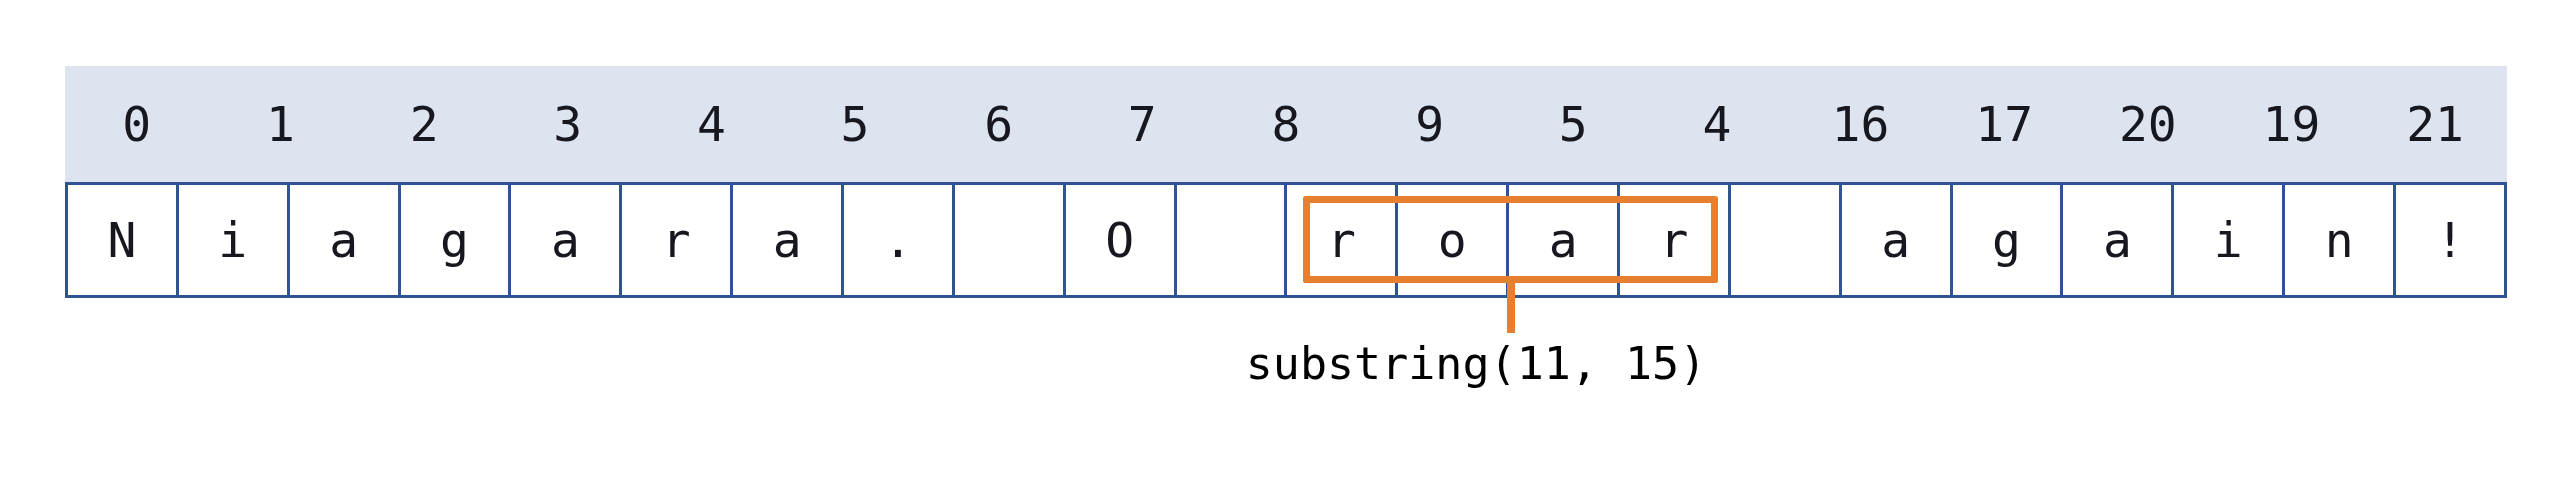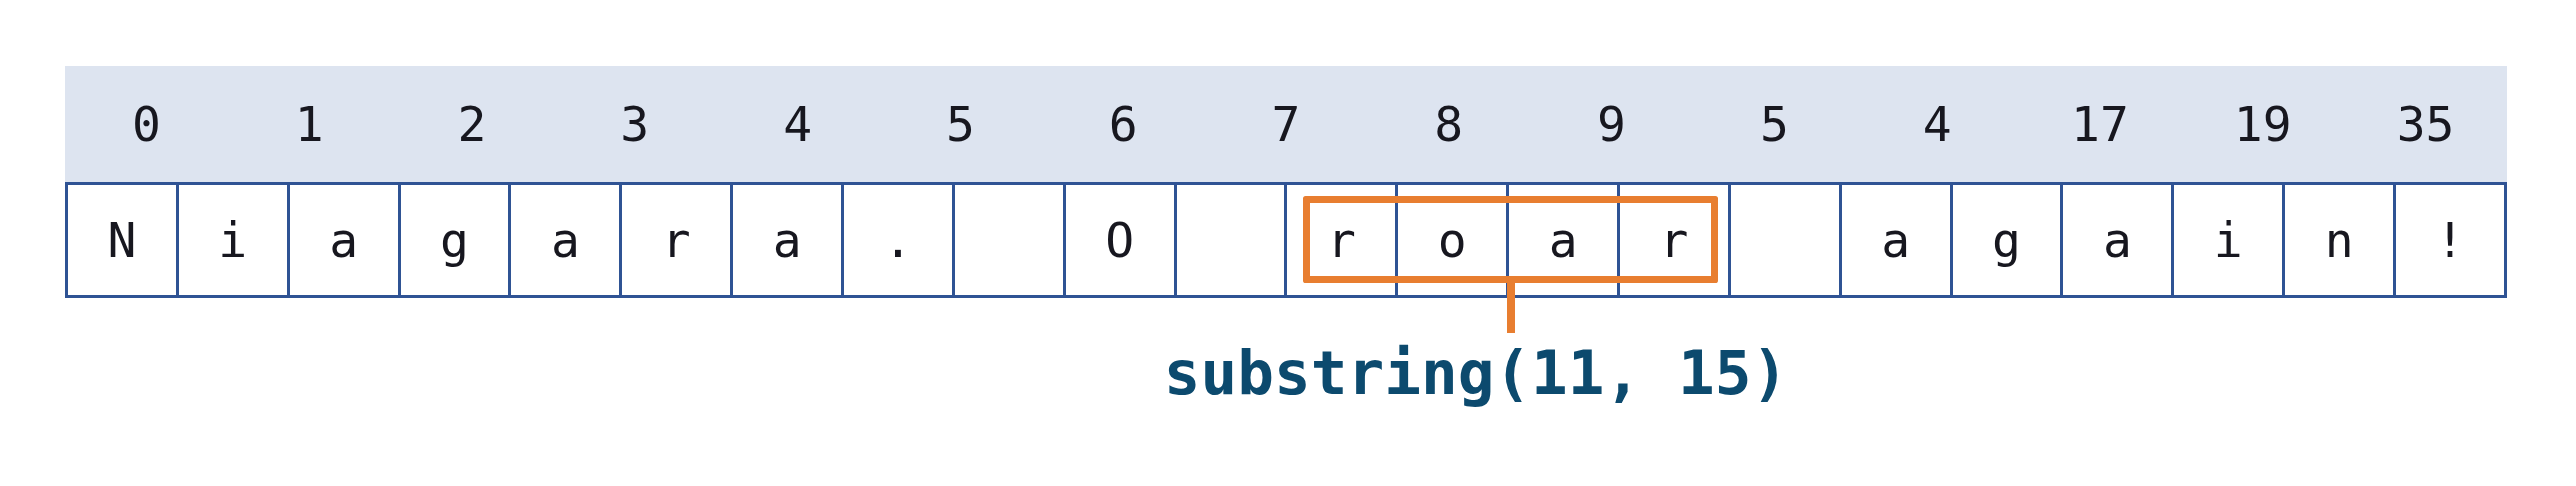--- a/index.html
+++ b/index.html
@@ -71,48 +71,49 @@
   }
   .callout-line {
     position: absolute;
     width: 7.8px;
     background: var(--highlight-orange, #e87e30);
     pointer-events: none;
   }
   .substring-label {
     position: absolute;
     transform: translateX(-50%);
-    font-size: 61px;
+    font-size: 45px;
     line-height: 1.15;
     white-space: pre;
-    color: #0c4a6e;
-    font-weight: bold;
+    color: #000000;
   }
 </style>
 </head>
 <body>
 
 <div class="stage">
 
   <div class="index-band" id="indexBand">
       <div class="idx">0</div>
       <div class="idx">1</div>
       <div class="idx">2</div>
       <div class="idx">3</div>
       <div class="idx">4</div>
       <div class="idx">5</div>
       <div class="idx">6</div>
       <div class="idx">7</div>
       <div class="idx">8</div>
       <div class="idx">9</div>
       <div class="idx">5</div>
       <div class="idx">4</div>
+      <div class="idx">16</div>
       <div class="idx">17</div>
+      <div class="idx">20</div>
       <div class="idx">19</div>
-      <div class="idx">35</div>
+      <div class="idx">21</div>
     </div>
 
   <div class="char-row" id="charRow">
       <div class="cell">N</div>
       <div class="cell">i</div>
       <div class="cell">a</div>
       <div class="cell">g</div>
       <div class="cell">a</div>
       <div class="cell">r</div>
       <div class="cell">a</div>

